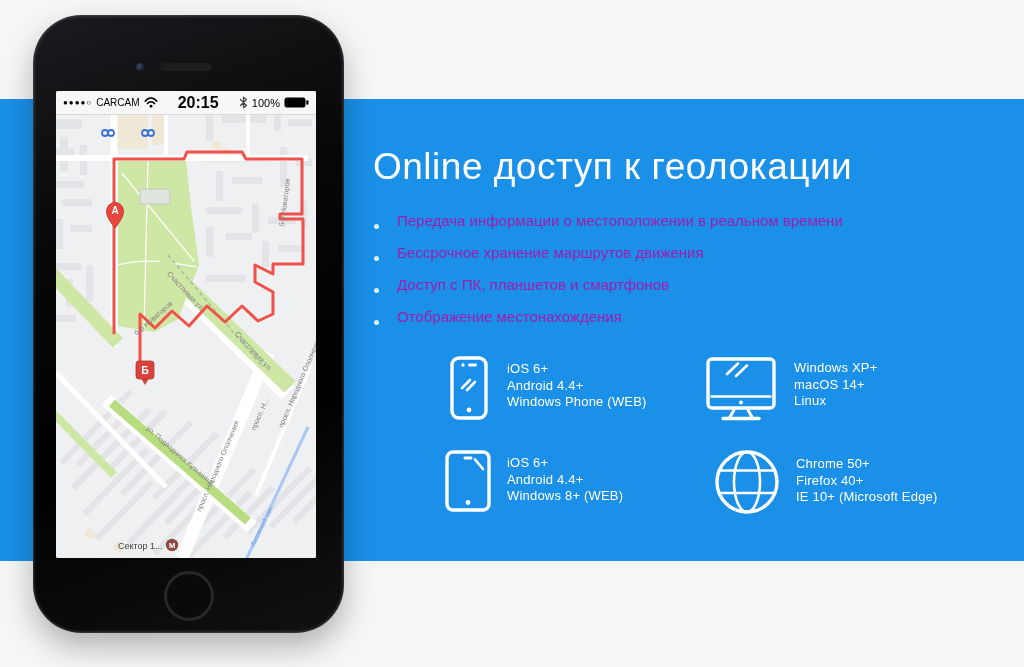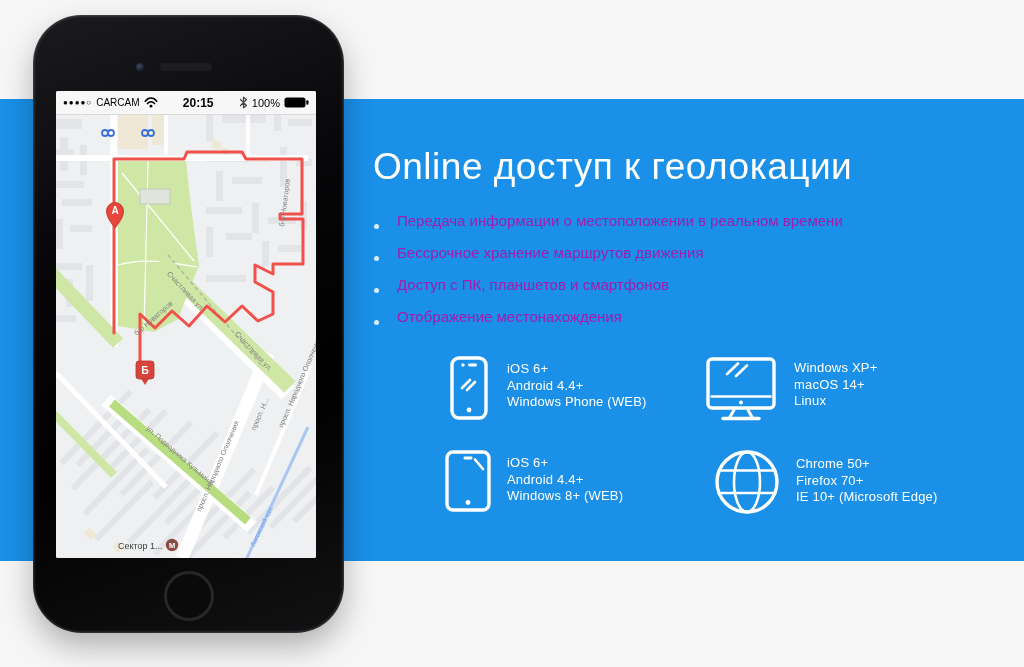--- a/index.html
+++ b/index.html
@@ -28,21 +28,21 @@
   }
   .statusbar{
     position:absolute;left:0;top:0;width:100%;height:24px;background:#f7f7f7;
     border-bottom:1px solid #d9d9d9;box-sizing:border-box;
     display:flex;align-items:center;justify-content:space-between;padding:0 7px;
     font-size:11px;color:#000;
   }
   .statusbar .grp{display:flex;align-items:center;gap:4px;}
   .sigdots{font-size:8px;letter-spacing:1px;}
   .carrier{font-size:10px;}
-  .sbtime{font-weight:700;font-size:12px;}
+  .sbtime{font-weight:700;font-size:16px;}
   .battpct{font-size:11px;}
   .mapsvg{position:absolute;left:0;top:24px;}
 
   
   .headline{
     position:absolute;left:365px;top:138px;margin:8px;
     font-size:37px;font-weight:300;letter-spacing:.5px;color:#fff;white-space:nowrap;
   }
   .bullets{position:absolute;left:374px;top:197px;margin:0;padding:0;list-style:none;}
   .bullets li{display:flex;align-items:flex-end;height:32px;font-size:15px;color:#a21caf;}
@@ -292,16 +292,16 @@
 </div>
 
 <div class="feat f4">
   <svg width="66" height="66" viewBox="0 0 66 66">
     <circle cx="33" cy="33" r="30" fill="none" stroke="#fff" stroke-width="3.4"></circle>
     <ellipse cx="33" cy="33" rx="13" ry="30" fill="none" stroke="#fff" stroke-width="2.6"></ellipse>
     <path d="M6.5,21.5 L59.5,21.5 M5,44 L61,44" stroke="#fff" stroke-width="2.6" stroke-linecap="round"></path>
   </svg>
   <div class="ftext">
     <div>Chrome 50+</div>
-    <div>Firefox 70+</div>
+    <div>Firefox 40+</div>
     <div>IE 10+ (Microsoft Edge)</div>
   </div>
 </div>
 
 </body></html>

